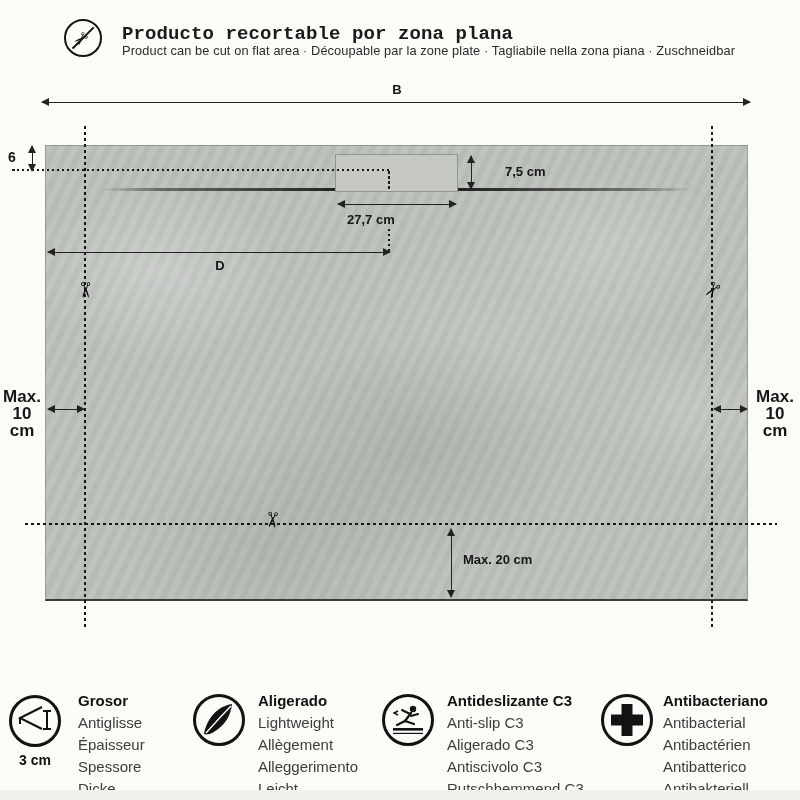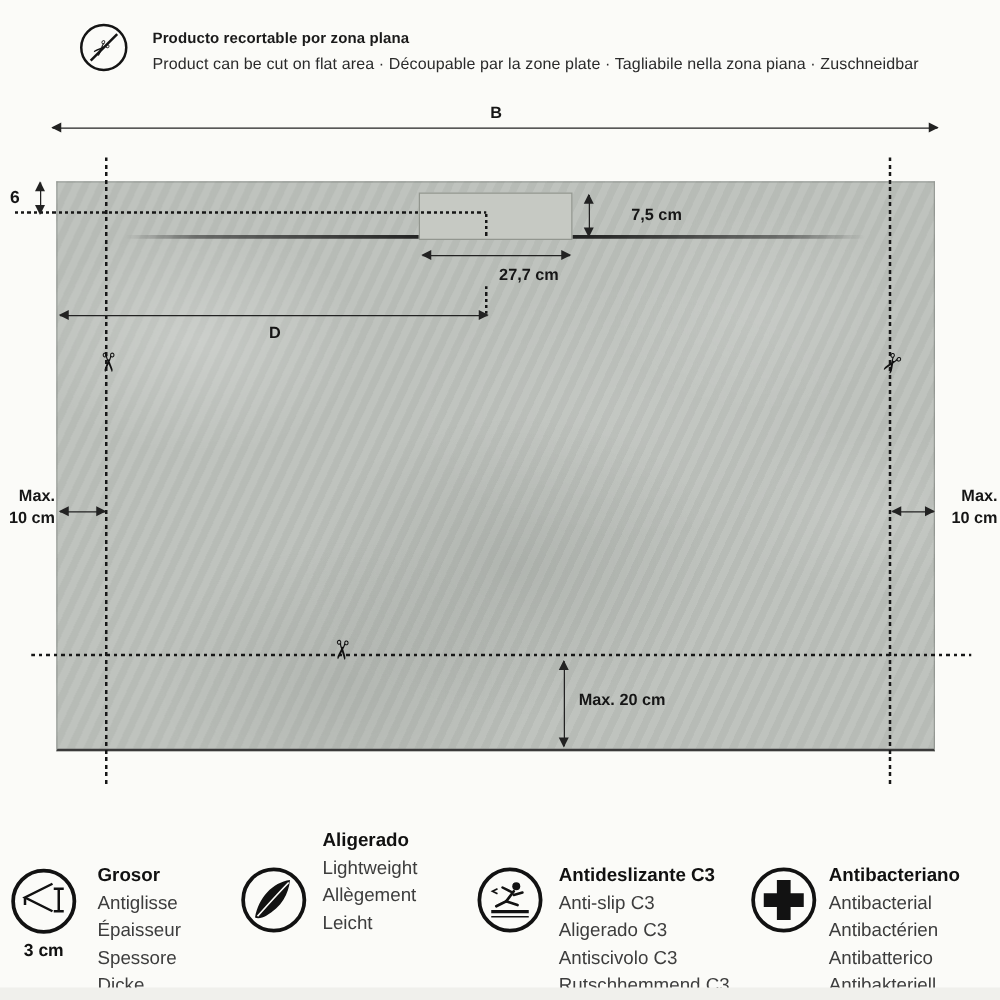--- a/index.html
+++ b/index.html
@@ -3,21 +3,21 @@
 <meta charset="utf-8">
 <style>
   html,body{margin:0;padding:0;}
   body{width:800px;height:800px;background:#fbfbf8;font-family:"Liberation Sans","DejaVu Sans",sans-serif;color:#1a1a1a;}
   .page{position:relative;width:800px;height:800px;overflow:hidden;}
 
   
   .hdr-icon{position:absolute;left:64px;top:19px;width:34px;height:34px;border:2.5px solid #141414;border-radius:50%;}
   .hdr-line{position:absolute;left:2px;top:16px;width:30px;height:1.6px;background:#141414;transform:rotate(-45deg);}
   .hdr-sc{position:absolute;left:7px;top:6px;font-size:17px;line-height:22px;transform:rotate(135deg);color:#141414;}
-  .hdr-title{position:absolute;left:122px;top:23px;font-size:12px;font-weight:700;letter-spacing:.1px;}
+  .hdr-title{position:absolute;left:122px;top:23px;font-size:19px;font-weight:700;letter-spacing:.1px;font-family:Liberation Mono, monospace;}
   .hdr-sub{position:absolute;left:122px;top:43px;font-size:12.8px;color:#2b2b2b;letter-spacing:.1px;}
 
   
   .h-arrow{position:absolute;height:0;border-top:1.5px solid #222;}
   .h-arrow::before{content:"";position:absolute;left:-1px;top:-4.8px;border-top:4px solid transparent;border-bottom:4px solid transparent;border-right:8px solid #222;}
   .h-arrow::after{content:"";position:absolute;right:-1px;top:-4.8px;border-top:4px solid transparent;border-bottom:4px solid transparent;border-left:8px solid #222;}
   .v-arrow{position:absolute;width:0;border-left:1.5px solid #222;}
   .v-arrow::before{content:"";position:absolute;top:-1px;left:-4.8px;border-left:4px solid transparent;border-right:4px solid transparent;border-bottom:8px solid #222;}
   .v-arrow::after{content:"";position:absolute;bottom:-1px;left:-4.8px;border-left:4px solid transparent;border-right:4px solid transparent;border-top:8px solid #222;}
   .dim-label{position:absolute;font-size:13px;font-weight:700;white-space:nowrap;color:#161616;}
@@ -47,21 +47,21 @@
   .sc{position:absolute;font-size:21px;color:#101010;width:26px;text-align:center;line-height:26px;}
 
   
   .fcirc{position:absolute;width:46px;height:46px;border:3px solid #121212;border-radius:50%;background:#fbfbf8;}
   .fcirc svg{position:absolute;left:0;top:0;}
   .fcol{position:absolute;width:190px;}
   .fline{font-size:15px;line-height:22px;color:#3d3d3d;white-space:nowrap;}
   .fline.first{font-weight:700;color:#111;}
   .fvalue{position:absolute;font-size:14px;font-weight:700;text-align:center;color:#111;}
   .bottom-band{position:absolute;left:0;top:790px;width:800px;height:10px;background:#f0f0ec;}
-  .margin-label{position:absolute;font-size:13px;font-weight:700;line-height:17px;text-align:right;color:#161616;}
+  .margin-label{position:absolute;font-size:17px;font-weight:700;line-height:17px;text-align:center;color:#161616;}
 </style>
 </head>
 <body>
 
 <div class="page">
 
   <div class="hdr-icon">
     <span class="hdr-line"></span>
     <span class="hdr-sc">✂</span>
   </div>
@@ -82,21 +82,21 @@
   <div class="dot-v" style="left:388px;top:229px;height:22px;"></div>
   <div class="dash-h" style="left:25px;top:523px;width:752px;"></div>
 
   <div class="dim-label" style="left:8px;top:149px;font-size:14px;">6</div>
   <div class="v-arrow" style="left:32px;top:146px;height:25px;"></div>
 
   <div class="v-arrow" style="left:471px;top:156px;height:33px;"></div>
   <div class="dim-label" style="left:505px;top:164px;">7,5 cm</div>
 
   <div class="h-arrow" style="left:338px;top:204px;width:118px;"></div>
-  <div class="dim-label" style="left:347px;top:212px;width:100px;text-align:right;">27,7 cm</div>
+  <div class="dim-label" style="left:347px;top:212px;width:100px;text-align:left;">27,7 cm</div>
 
   <div class="h-arrow" style="left:48px;top:252px;width:342px;"></div>
   <div class="dim-label" style="left:205px;top:258px;width:30px;text-align:center;">D</div>
 
   <span class="sc" style="left:72px;top:277px;transform:rotate(90deg);">✂</span>
   <span class="sc" style="left:699px;top:277px;transform:rotate(122deg);">✂</span>
   <span class="sc" style="left:259px;top:507px;transform:rotate(95deg);">✂</span>
 
   <div class="margin-label" style="left:0px;top:388px;width:44px;">
     <div>Max.</div>
@@ -132,24 +132,25 @@
       <div class="fline">Spessore</div>
       <div class="fline">Dicke</div>
     </div>
 
     <div class="fcirc" style="left:193px;top:694px;">
       <svg width="46" height="46" viewBox="0 0 46 46">
         <path d="M36,7 C22,9 11,21 8,37 C10,38 14,37.5 17,35.5 C29,29 35,18 36,7 Z" fill="#121212"></path>
         <path d="M10,36 C19,26 28,16 35,9" fill="none" stroke="#fbfbf8" stroke-width="1.4"></path>
       </svg>
     </div>
-    <div class="fcol" style="left:258px;top:662px;">
+    <div class="fcol" style="left:258px;top:690px;">
       <div class="fline first">Aligerado</div>
       <div class="fline">Lightweight</div>
       <div class="fline">Allègement</div>
+      <div class="fline">Alleggerimento</div>
       <div class="fline">Leicht</div>
     </div>
 
     <div class="fcirc" style="left:382px;top:694px;">
       <svg width="46" height="46" viewBox="0 0 46 46">
         <circle cx="28" cy="12" r="3.2" fill="#121212"></circle>
         <path d="M26,16 L20,24" stroke="#121212" stroke-width="2.2" stroke-linecap="round" fill="none"></path>
         <path d="M25,17 L17,13" stroke="#121212" stroke-width="2" stroke-linecap="round" fill="none"></path>
         <path d="M26,19 L33,17" stroke="#121212" stroke-width="2" stroke-linecap="round" fill="none"></path>
         <path d="M20,24 L12,28" stroke="#121212" stroke-width="2.2" stroke-linecap="round" fill="none"></path>

